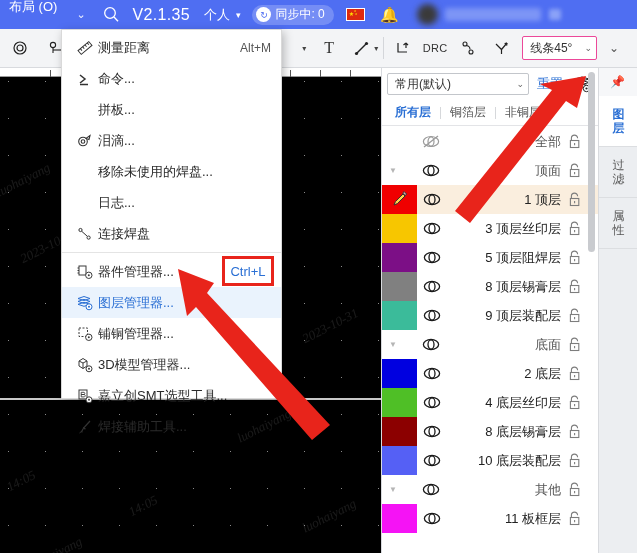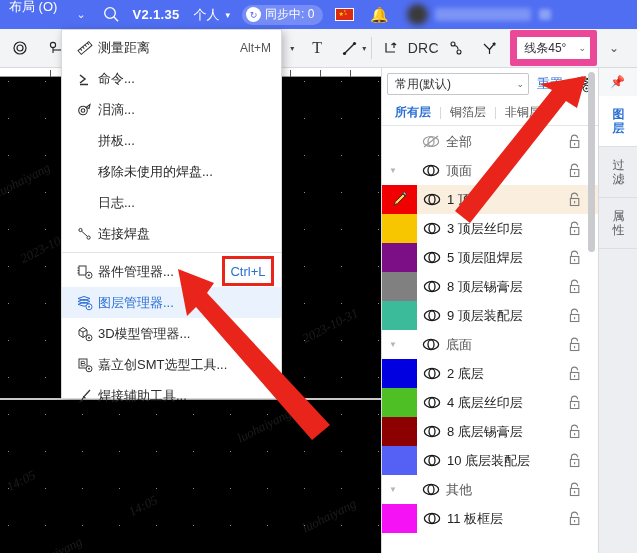--- a/index.html
+++ b/index.html
@@ -16,21 +16,21 @@
     background:#4f6ef2;display:flex;align-items:center;
     color:#fff;box-sizing:border-box;
   }
   .tb-menu{
     padding:16px 9px;height:45px;line-height:29px;font-size:13px;white-space:nowrap;
   }
   .tb-menu.active{background:#6f88f5;font-weight:bold;}
   .tb-menu .fk{font-weight:normal;font-size:12px;}
   .tb-caret{padding:0 10px;font-size:11px;opacity:.9;}
   .tb-icon{padding:0 7px;display:flex;align-items:center;}
-  .tb-version{font-size:13px;padding:0 6px;letter-spacing:.3px;font-weight:bold;}
+  .tb-version{font-size:16px;padding:0 6px;letter-spacing:.3px;}
   .tb-person{font-size:13px;padding:0 2px 0 8px;}
   .tb-tri{font-size:9px;padding:0 8px 0 4px;}
   .sync-pill{
     background:rgba(255,255,255,.22);border-radius:11px;height:20px;
     display:flex;align-items:center;padding:0 9px 0 4px;margin:0 4px;
     font-size:12px;white-space:nowrap;
   }
   .sync-pill .cl{
     width:15px;height:15px;border-radius:50%;background:#fff;color:#4f6ef2;
     display:flex;align-items:center;justify-content:center;font-size:9px;margin-right:4px;
@@ -65,21 +65,21 @@
     background:#f3f4f6;border-bottom:1px solid #d8dade;box-sizing:border-box;
     display:flex;align-items:center;
   }
   .tool-ic{
     width:26px;height:26px;display:flex;align-items:center;justify-content:center;
     color:#333;font-size:14px;
   }
   .tool-sep{width:1px;height:22px;background:#d4d6da;margin:0 5px;}
   .tool-cap{font-size:8px;color:#444;}
   .sel-box{
-    border:7px solid #ec4899;background:#fff;height:22px;border-radius:2px;
+    border:1px solid #ec4899;background:#fff;height:22px;border-radius:2px;
     display:flex;align-items:center;padding:0 4px 0 7px;font-size:12px;color:#333;
     white-space:nowrap;
   }
   .sel-box .cv{font-size:9px;color:#666;margin-left:12px;}
 
   
   .canvas{
     position:absolute;left:0;top:68px;width:381px;height:485px;
     background:#000;overflow:hidden;
   }
@@ -156,21 +156,21 @@
   .sw{width:35px;min-width:35px;height:29px;}
   .sw.pencil{display:flex;align-items:center;justify-content:center;}
   .arrow-d{
     width:14px;min-width:14px;display:flex;align-items:center;justify-content:center;
     color:#b5b5b5;font-size:8px;
   }
   .eye{
     width:30px;min-width:30px;display:flex;align-items:center;justify-content:center;
     color:#1a1a1a;
   }
-  .lname{font-size:13px;color:#222;white-space:nowrap;flex:1;}
+  .lname{font-size:13px;color:#222;white-space:nowrap;flex:1;text-align:right;}
   .lname.grey{color:#555;}
   .lock{
     width:26px;min-width:26px;display:flex;align-items:center;justify-content:center;
     color:#7d7d7d;margin-right:12px;
   }
   .vscroll{
     position:absolute;right:3px;top:4px;width:7px;height:180px;background:#c9cbcf;
     border-radius:4px;
   }
 
@@ -263,21 +263,21 @@
     </div>
     <div class="tool-cap">▾</div>
     <div class="tool-sep"></div>
     <div class="tool-ic">
       <svg width="17" height="17" viewBox="0 0 17 17">
           <path d="M4 3 L4 12 L13 12" fill="none" stroke="#222" stroke-width="1.2"></path>
           <path d="M12 3 L12 8 M12 3 L9.5 5 M12 3 L14 5.2" fill="none" stroke="#222" stroke-width="1.2"></path>
         </svg>
     </div>
     <div style="width:7px"></div>
-    <div class="tool-ic" style="font-size:14px;letter-spacing:.3px;text-align:right;">
+    <div class="tool-ic" style="font-size:11px;letter-spacing:.3px;text-align:right;">
         <span>DRC</span>
       </div>
     <div style="width:7px"></div>
     <div class="tool-ic">
       <svg width="17" height="17" viewBox="0 0 17 17">
           <circle cx="5" cy="4" r="2" fill="none" stroke="#222" stroke-width="1.1"></circle>
           <path d="M6.5 5.5 Q10 6 10 9.5" fill="none" stroke="#222" stroke-width="1.1"></path>
           <circle cx="11" cy="12" r="2" fill="none" stroke="#222" stroke-width="1.1"></circle>
         </svg>
     </div>
@@ -785,32 +785,32 @@
       <div class="mi">
         <span class="mic">
           <svg width="16" height="16" viewBox="0 0 16 16">
             <path d="M3 4 L8 8 L3 12" fill="none" stroke="#333" stroke-width="1.5"></path>
             <line x1="3" y1="13.5" x2="11" y2="13.5" stroke="#333" stroke-width="1.5"></line>
           </svg>
         </span>
         <span class="mlabel">命令...</span>
       </div>
       <div class="mi">
+        <span class="mic"></span>
+        <span class="mlabel">拼板...</span>
+      </div>
+      <div class="mi">
         <span class="mic">
           <svg width="16" height="16" viewBox="0 0 16 16">
             <circle cx="6" cy="8.5" r="4.3" fill="none" stroke="#333" stroke-width="1.1"></circle>
             <circle cx="6" cy="8.5" r="1.8" fill="none" stroke="#333" stroke-width="1.1"></circle>
             <path d="M9 5.4 L13 2.5 L12 6.5 Z" fill="none" stroke="#333" stroke-width="1.1"></path>
           </svg>
         </span>
         <span class="mlabel">泪滴...</span>
-      </div>
-      <div class="mi">
-        <span class="mic"></span>
-        <span class="mlabel">拼板...</span>
       </div>
       <div class="mi">
         <span class="mic"></span>
         <span class="mlabel">移除未使用的焊盘...</span>
       </div>
       <div class="mi">
         <span class="mic"></span>
         <span class="mlabel">日志...</span>
       </div>
       <div class="mi">
@@ -845,20 +845,30 @@
             <path d="M1 9.3 L7 7.3 L13 9.3 L7 11.3 Z" fill="none" stroke="currentColor" stroke-width="1"></path>
             <circle cx="12" cy="11.8" r="3" fill="#fff" stroke="currentColor" stroke-width="1"></circle>
             <circle cx="12" cy="11.8" r="1" fill="currentColor"></circle>
           </svg>
         </span>
         <span class="mlabel">图层管理器...</span>
       </div>
       <div class="mi">
         <span class="mic">
           <svg width="16" height="16" viewBox="0 0 16 16">
+            <rect x="2" y="2" width="8.5" height="8.5" fill="none" stroke="currentColor" stroke-width="1" stroke-dasharray="2 1.5"></rect>
+            <circle cx="11.8" cy="11.3" r="3.2" fill="#fff" stroke="currentColor" stroke-width="1"></circle>
+            <circle cx="11.8" cy="11.3" r="1" fill="currentColor"></circle>
+          </svg>
+        </span>
+        <span class="mlabel">铺铜管理器...</span>
+      </div>
+      <div class="mi">
+        <span class="mic">
+          <svg width="16" height="16" viewBox="0 0 16 16">
             <path d="M2 4 L6 1.5 L10 4 L10 9 L6 11.5 L2 9 Z" fill="none" stroke="currentColor" stroke-width="1"></path>
             <path d="M2 4 L6 6 L10 4 M6 6 L6 11.5" fill="none" stroke="currentColor" stroke-width="1"></path>
             <circle cx="12" cy="11.8" r="3" fill="#fff" stroke="currentColor" stroke-width="1"></circle>
             <circle cx="12" cy="11.8" r="1" fill="currentColor"></circle>
           </svg>
         </span>
         <span class="mlabel">3D模型管理器...</span>
       </div>
       <div class="mi">
         <span class="mic">

